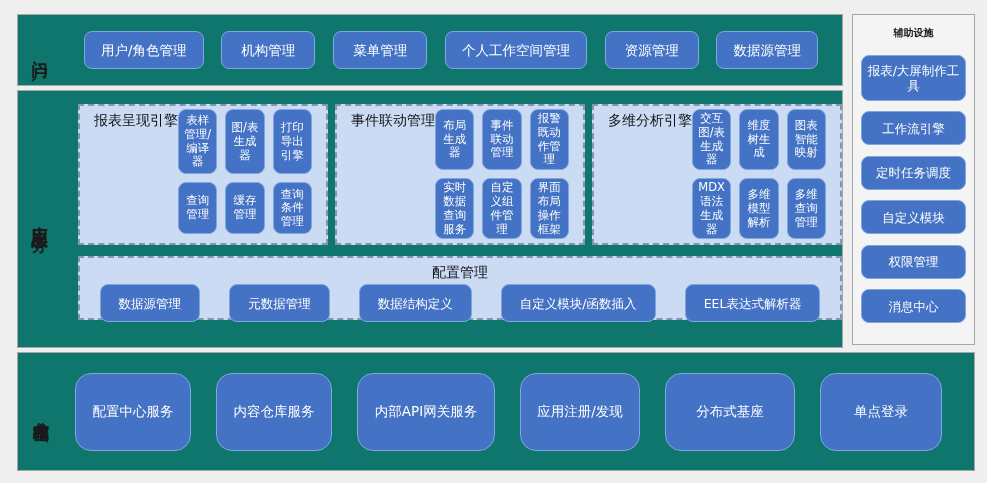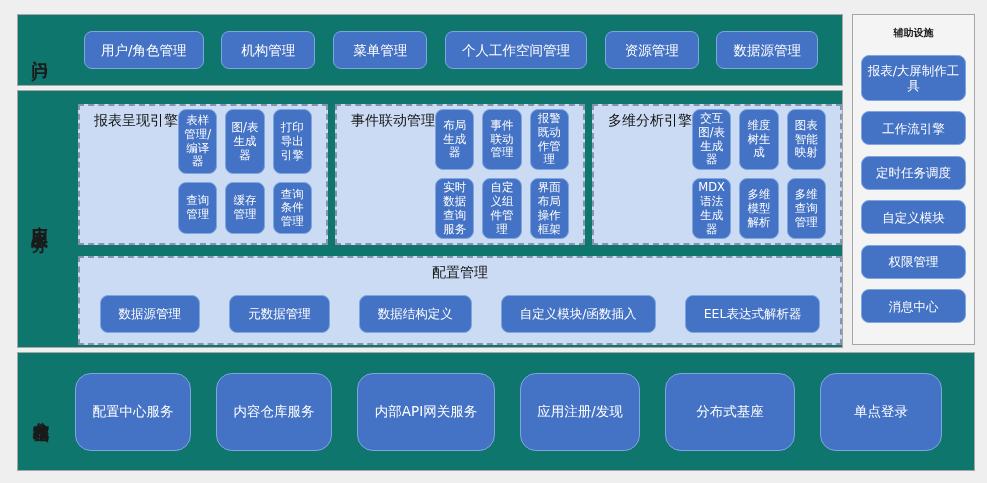--- a/index.html
+++ b/index.html
@@ -32,21 +32,21 @@
   #app{left:17px;top:90px;width:826px;height:258px;}
   #app .vlabel{position:absolute;left:11px;top:0;bottom:0;font-size:17px;}
   .engines{position:absolute;left:60px;top:13px;width:764px;height:141px;display:flex;gap:7px;}
   .panel{
     background:#CBDBF4;border:2px dashed #8593AC;box-sizing:border-box;
   }
   .engine{flex:1;display:flex;flex-direction:row;padding:3px 14px 9px;}
   .engine-title{text-align:center;font-size:14px;color:#111;padding:3px 0 5px;}
   .engine-grid{flex:1;display:grid;grid-template-columns:repeat(3,1fr);gap:8px;}
   .engine-btn{font-size:11.5px;padding:2px 3px;}
-  .config{position:absolute;left:60px;top:165px;width:764px;height:89px;display:flex;flex-direction:column;padding:3px 10px 0;}
+  .config{position:absolute;left:60px;top:165px;width:764px;height:64px;display:flex;flex-direction:column;padding:3px 10px 0;}
   .config-title{text-align:center;font-size:14px;color:#111;padding:3px 0 2px;}
   .config-row{flex:1;display:flex;justify-content:space-around;align-items:center;gap:10px;}
   .config-btn{height:38px;padding:0 18px;font-size:12.5px;}
   
   #aux{left:852px;top:14px;width:123px;height:331px;background:#F4F4F4;display:flex;flex-direction:column;align-items:center;padding:6px 8px 10px;}
   .aux-title{font-weight:bold;font-size:10px;color:#1A1A1A;margin:5px 0 4px;}
   .aux-col{flex:1;width:100%;display:flex;flex-direction:column;justify-content:space-evenly;align-items:center;}
   .aux-btn{width:100%;font-size:12.5px;height:34px;padding:0 4px;}
   .aux-btn.tall{height:46px;}
   

